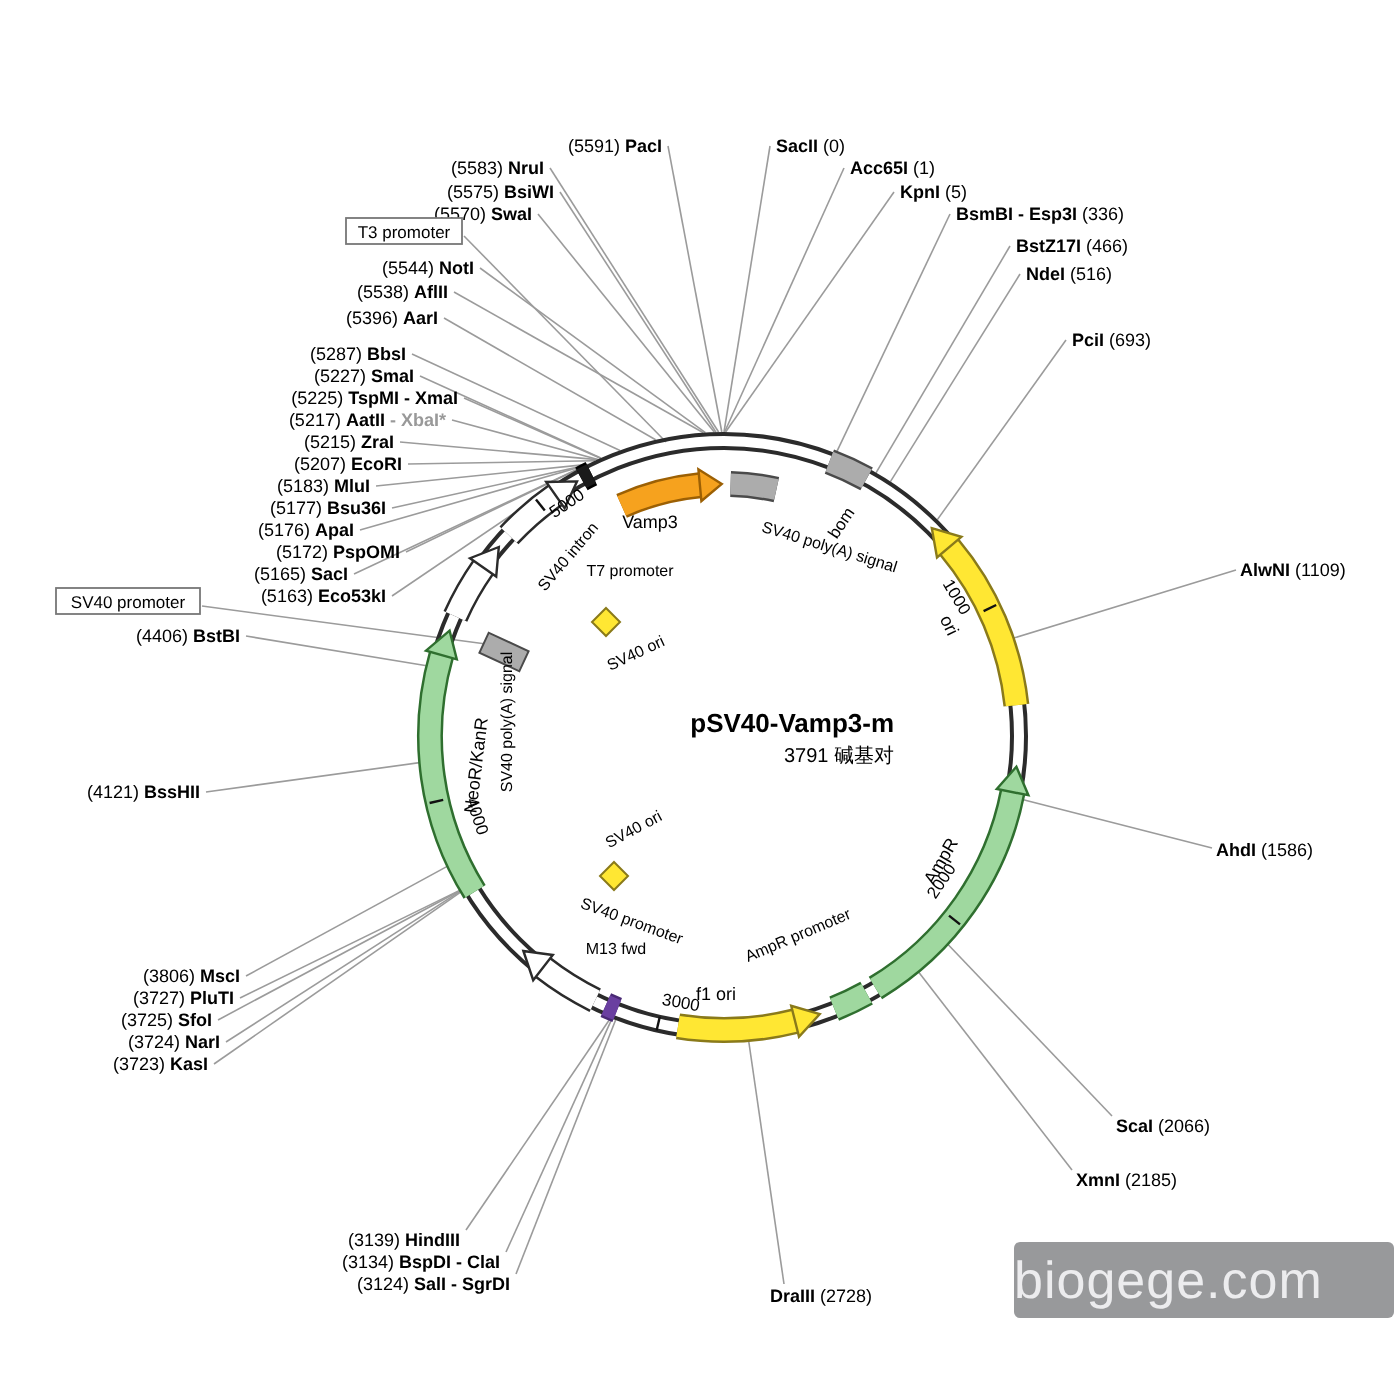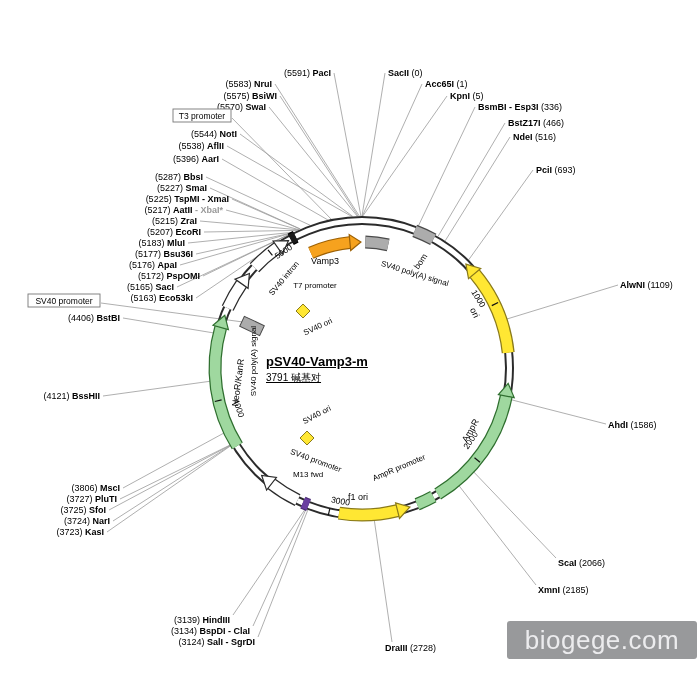--- a/index.html
+++ b/index.html
@@ -1,21 +1,21 @@
 <!DOCTYPE html>
 <html><head>
 <meta charset="utf-8">
 <style>
   html,body{margin:0;padding:0;background:#fff;}
   #stage{position:relative;width:700px;height:700px;background:#fff;font-family:"Liberation Sans",sans-serif;overflow:hidden;}
   #plasmid{position:absolute;left:0;top:0;}
-  .center-label{position:absolute;left:266px;top:354px;width:200px;text-align:left;pointer-events:none;text-decoration:underline;}
+  .center-label{position:absolute;left:247px;top:354px;width:200px;text-align:right;pointer-events:none;}
   .center-label .t{font-weight:bold;font-size:13px;color:#000;}
   .center-label .s{font-size:10px;color:#000;margin-top:2px;}
-  .watermark{position:absolute;left:507px;top:621px;width:190px;height:38px;background:#98999b;border-radius:3px;color:#ececee;font-size:26px;line-height:38px;text-align:center;letter-spacing:0.5px;}
+  .watermark{position:absolute;left:507px;top:621px;width:190px;height:38px;background:#98999b;border-radius:3px;color:#ececee;font-size:26px;line-height:38px;letter-spacing:0.5px;}
   svg text{font-family:"Liberation Sans",sans-serif;}
 </style>
 </head>
 <body>
 
 <div id="stage">
   <svg id="plasmid" width="700" height="700" viewBox="0 0 700 700">
       <g>
         <line x1="334" y1="73" x2="360.9" y2="216.0" stroke="#9b9b9b" stroke-width="0.8"></line>
         <line x1="275" y1="84" x2="359.3" y2="216.0" stroke="#9b9b9b" stroke-width="0.8"></line>

